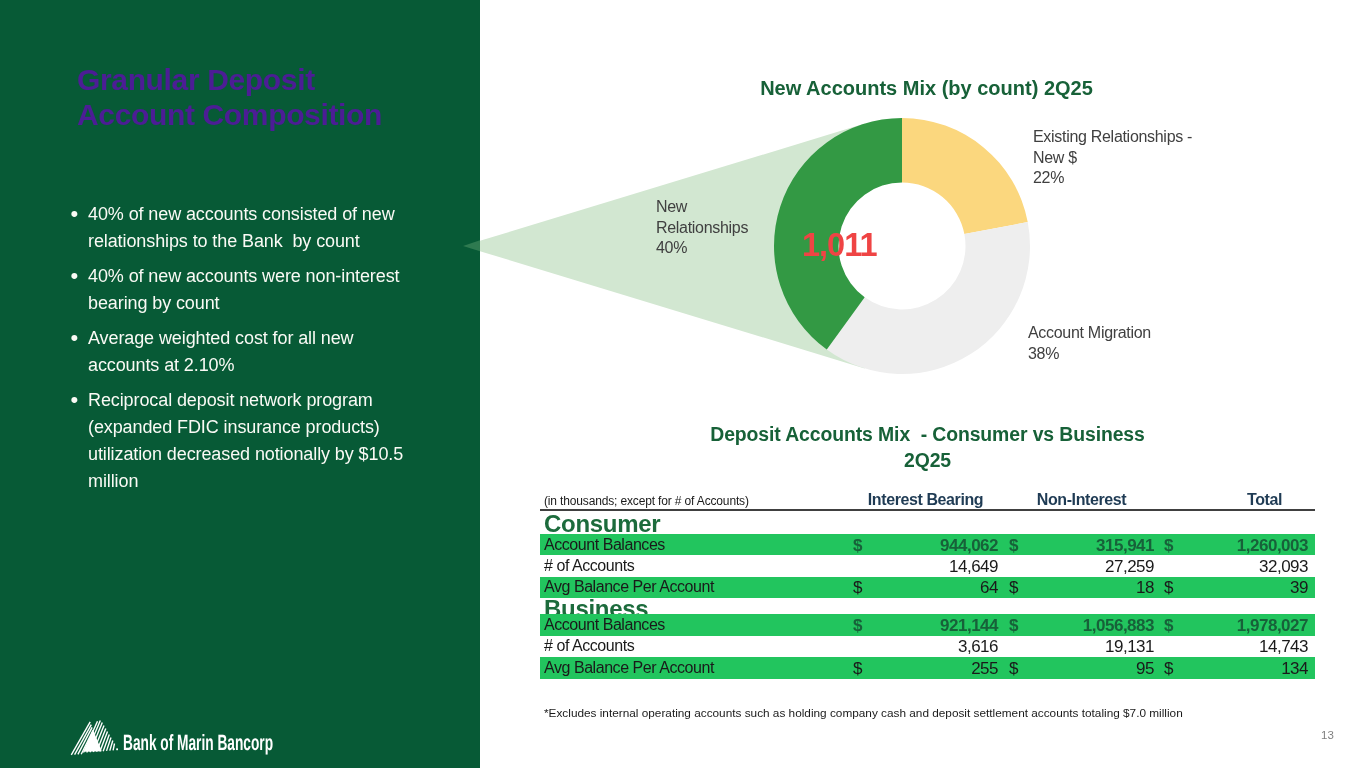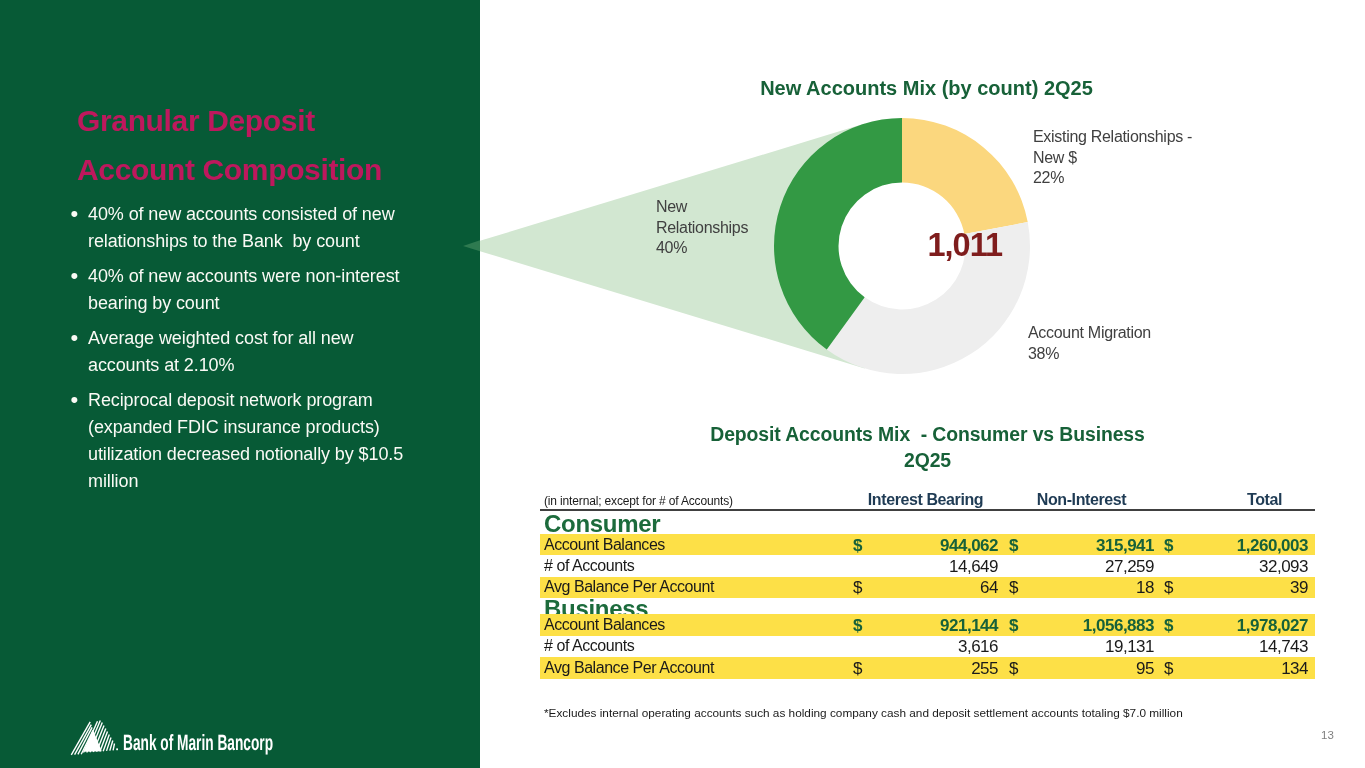--- a/index.html
+++ b/index.html
@@ -1,31 +1,31 @@
 <!DOCTYPE html>
 <html><head>
 <meta charset="utf-8">
 <style>
   html,body{margin:0;padding:0;}
   body{width:1365px;height:768px;position:relative;background:#ffffff;overflow:hidden;
        font-family:"Liberation Sans", sans-serif;}
   .abs{position:absolute;}
   #panel{left:0;top:0;width:480px;height:768px;background:#075A36;}
-  #title{left:77px;top:96px;color:#be185d;font-size:30px;font-weight:bold;line-height:49px;letter-spacing:-0.35px;}
+  #title{left:77px;top:62px;color:#4c1d95;font-size:30px;font-weight:bold;line-height:35px;letter-spacing:-0.35px;}
   .bullets{left:71px;top:201px;width:420px;color:#FAFAF5;font-size:18px;line-height:27px;letter-spacing:-0.1px;}
   .bullets .b{margin-bottom:8px;position:relative;padding-left:17px;}
   .bullets .b:before{content:"\2022";position:absolute;left:-0.5px;top:-1.5px;font-size:22px;}
   #chartTitle{left:484px;top:77px;width:885px;text-align:center;color:#176138;font-size:20px;font-weight:bold;}
   #tableTitle{left:480px;top:421px;width:895px;text-align:center;color:#176138;font-size:19.4px;font-weight:bold;line-height:26px;letter-spacing:-0.1px;}
-  #centerNum{left:802px;top:227px;width:200px;text-align:right;color:#7f1d1d;font-size:32.5px;font-weight:bold;letter-spacing:-1px;}
+  #centerNum{left:802px;top:227px;width:200px;text-align:left;color:#ef4444;font-size:32.5px;font-weight:bold;letter-spacing:-1px;}
   .lbl{color:#404040;font-size:16px;line-height:20.5px;letter-spacing:-0.3px;}
   
   #tbl{left:540px;top:488px;width:775px;font-size:16px;color:#1a1a1a;letter-spacing:-0.45px;}
   .trow{position:relative;width:775px;}
-  .band{background:#fde047;}
+  .band{background:#22c55e;}
   .cell-label{position:absolute;left:4px;top:50%;transform:translateY(-50%);white-space:nowrap;}
   .d1{position:absolute;left:313px;}
   .v1{position:absolute;right:317px;}
   .d2{position:absolute;left:469px;}
   .v2{position:absolute;right:161px;}
   .d3{position:absolute;left:624px;}
   .v3{position:absolute;right:7px;}
   .dv{top:calc(50% + 1px);transform:translateY(-50%);font-size:17px;letter-spacing:-0.5px;}
   .greenbold{color:#176139;font-weight:bold;}
   .sect{color:#1C6B3C;font-weight:bold;font-size:24px;letter-spacing:-0.3px;}
@@ -89,21 +89,21 @@
 
 <div class="abs lbl" style="left:1033px;top:127px;">Existing Relationships -<br>New $<br>22%</div>
 <div class="abs lbl" style="left:656px;top:197px;">New<br>Relationships<br>40%</div>
 <div class="abs lbl" style="left:1028px;top:323px;">Account Migration<br>38%</div>
 
 <div class="abs" id="tableTitle">Deposit Accounts Mix&nbsp; - Consumer vs Business<br>2Q25</div>
 
 <div class="abs" id="tbl">
 
   <div class="trow" style="height:21px;">
-    <span style="position:absolute;left:4px;bottom:1px;font-size:12px;letter-spacing:-0.15px;">(in internal; except for # of Accounts)</span>
+    <span style="position:absolute;left:4px;bottom:1px;font-size:12px;letter-spacing:-0.15px;">(in thousands; except for # of Accounts)</span>
     <span class="chdr" style="left:313.5px;width:144px;">Interest Bearing</span>
     <span class="chdr" style="left:469.5px;width:144px;">Non-Interest</span>
     <span class="chdr" style="left:653px;width:143px;">Total</span>
   </div>
   <div style="height:2px;background:#404040;"></div>
   <div class="trow" style="height:23.2px;">
       <span class="cell-label sect" style="top:calc(50% + 1px);">Consumer</span>
     </div>
   <div class="trow band" style="height:21.3px;">
     <span class="cell-label">Account Balances</span>

